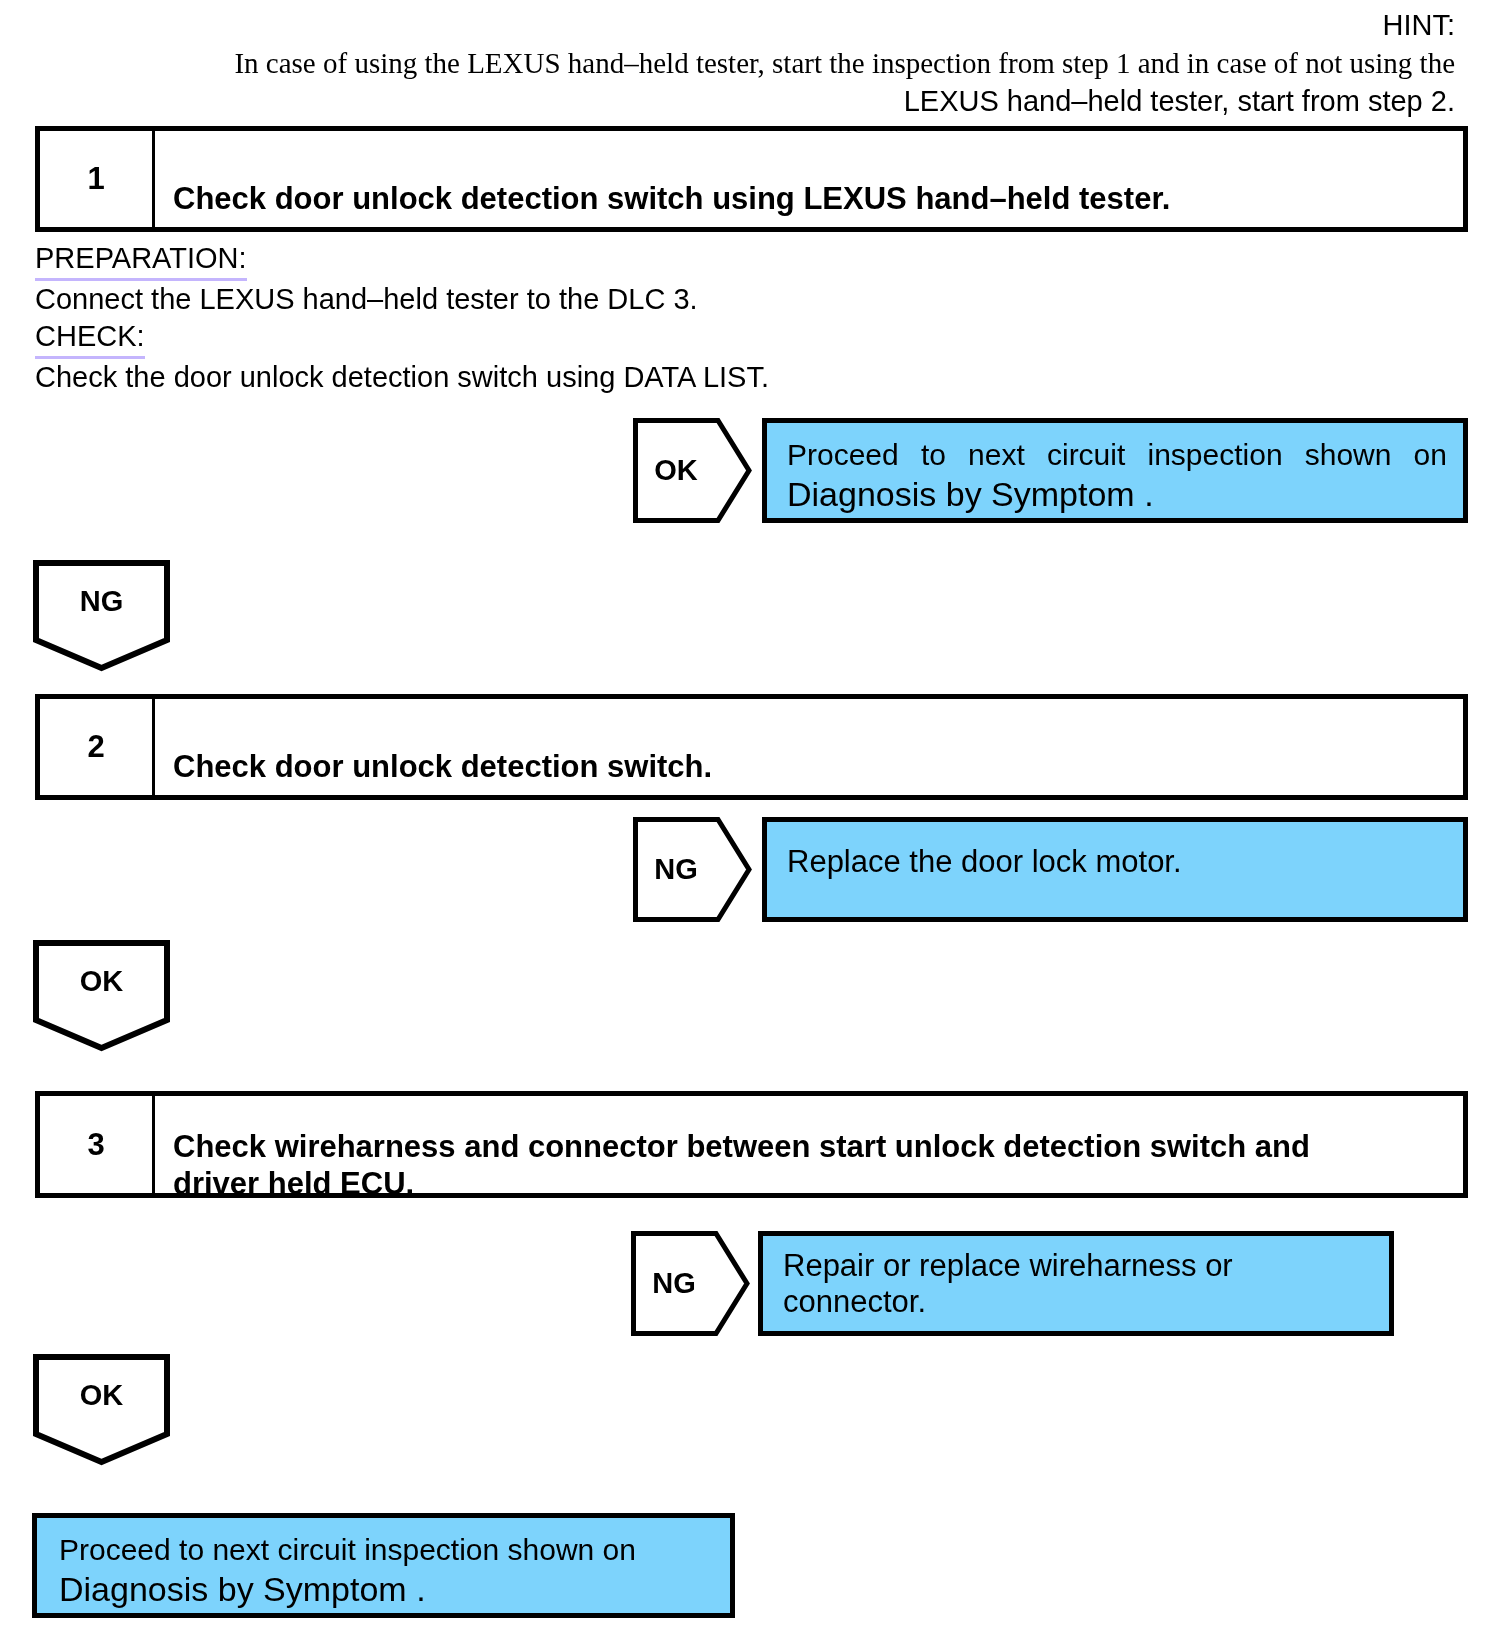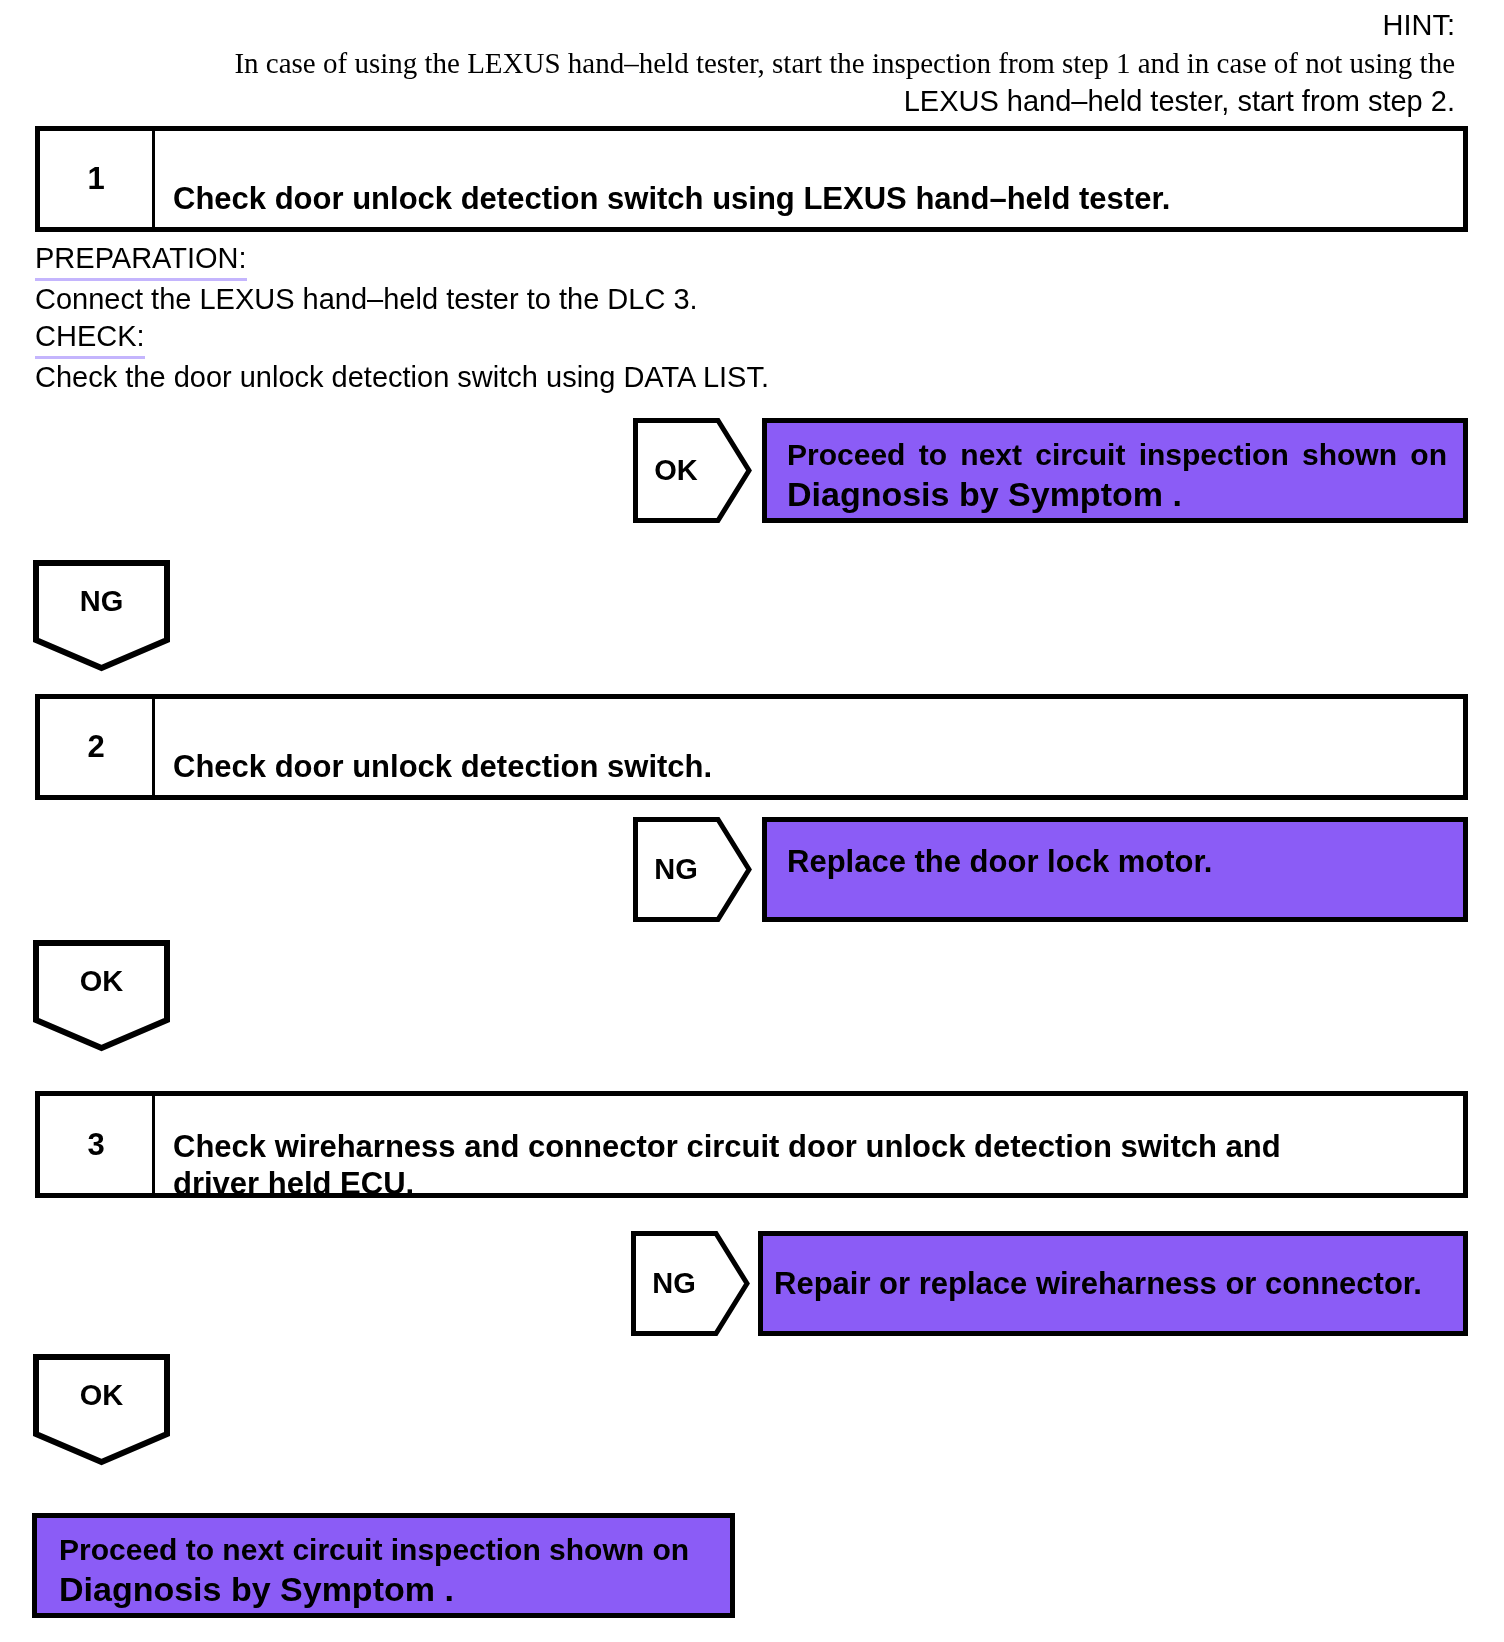--- a/index.html
+++ b/index.html
@@ -46,22 +46,22 @@
   .pent { width:137px; height:112px; }
   .pent svg { display:block; }
   .pent-label {
     position:absolute; left:0; top:0; width:137px; height:82px;
     display:flex; align-items:center; justify-content:center;
     font-weight:bold; font-size:29px;
   }
 
   
   .result-box {
-    border:5px solid #000; background:#8b5cf6; box-sizing:border-box;
-    font-weight:bold; color:#000;
+    border:5px solid #000; background:#7dd3fc; box-sizing:border-box;
+    font-weight:normal; color:#000;
   }
   .result-line1-justify {
     display:block; font-size:30px; line-height:38px;
     text-align:justify; text-align-last:justify;
   }
   .result-line2 { display:block; font-size:34px; line-height:32px; margin-top:4px; }
   .result-single {
     display:flex; align-items:center; height:100%;
     font-size:31px;
   }
@@ -134,34 +134,34 @@
   <div class="abs pent" style="left:33px; top:940px; position:absolute;">
     <svg width="137" height="112" viewBox="0 0 137 112">
       <polygon points="3,3 134,3 134,80 68.5,108 3,80" fill="#ffffff" stroke="#000000" stroke-width="6"></polygon>
     </svg>
     <div class="pent-label" style="margin-top:-112px; position:relative;">OK</div>
   </div>
 
   <div class="abs step-box" style="left:35px; top:1091px; width:1433px; height:107px;">
     <div class="step-num">3</div>
     <div class="step-title" style="line-height:37px;">
-      <span>Check wireharness and connector circuit door unlock detection switch and</span>
+      <span>Check wireharness and connector between start unlock detection switch and</span>
       <span>driver held ECU.</span>
     </div>
   </div>
 
   <div class="abs" style="left:631px; top:1231px;">
     <div class="tag-arrow" style="position:relative;">
       <svg width="119" height="105" viewBox="0 0 119 105">
         <polygon points="2.5,2.5 85,2.5 116,52.5 85,102.5 2.5,102.5" fill="#ffffff" stroke="#000000" stroke-width="5"></polygon>
       </svg>
       <div class="tag-label">NG</div>
     </div>
   </div>
-  <div class="abs result-box" style="left:758px; top:1231px; width:710px; height:105px; padding:0 16px 0 11px;">
+  <div class="abs result-box" style="left:758px; top:1231px; width:636px; height:105px; padding:0 16px 0 20px;">
     <div class="result-single">Repair or replace wireharness or connector.</div>
   </div>
 
   <div class="abs pent" style="left:33px; top:1354px; position:absolute;">
     <svg width="137" height="112" viewBox="0 0 137 112">
       <polygon points="3,3 134,3 134,80 68.5,108 3,80" fill="#ffffff" stroke="#000000" stroke-width="6"></polygon>
     </svg>
     <div class="pent-label" style="margin-top:-112px; position:relative;">OK</div>
   </div>
 

